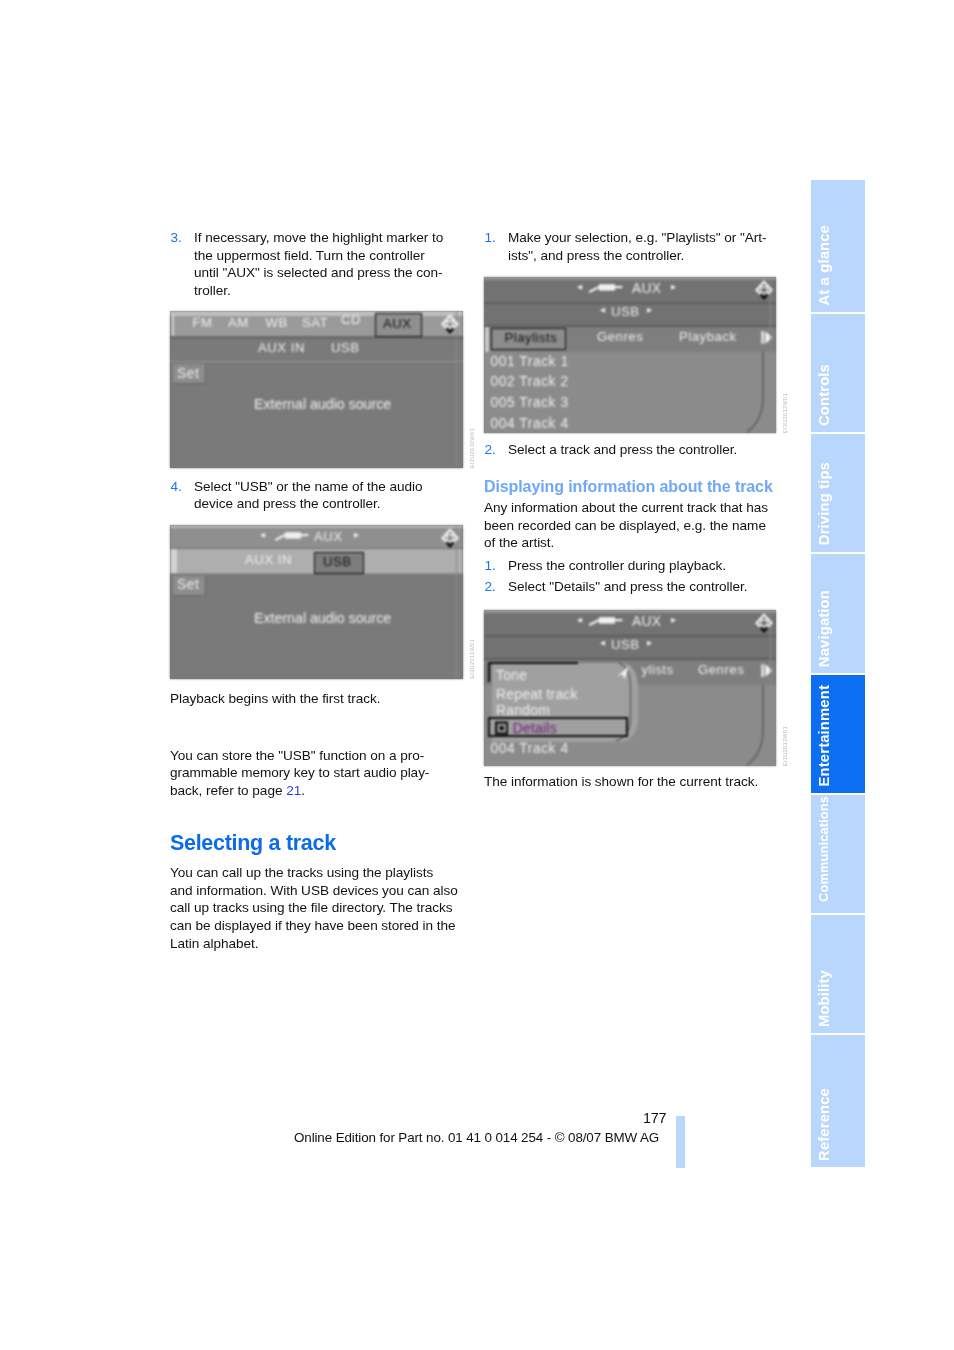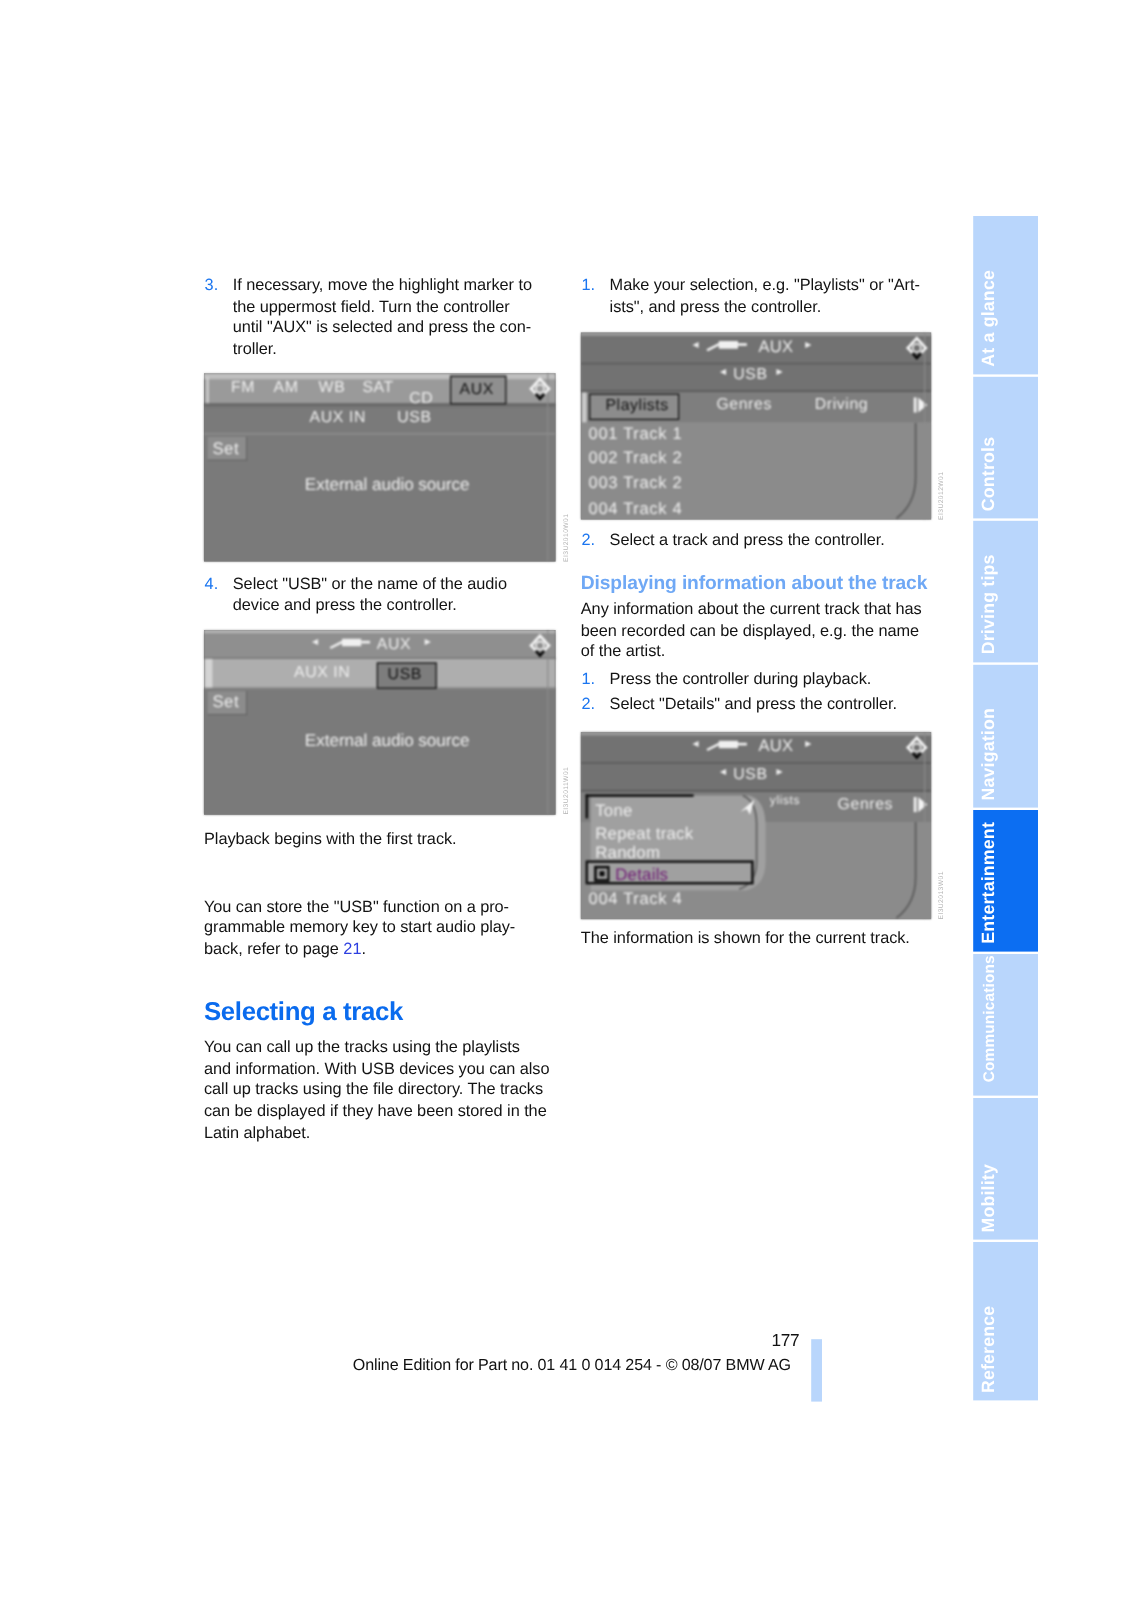--- a/index.html
+++ b/index.html
@@ -92,21 +92,21 @@
       <div class="band" style="top:25px;height:3px;background:#6a6a6a;"></div>
       <div class="band" style="top:28px;bottom:0;background:#7a7a7a;"></div>
       <div style="position:absolute;left:0;top:50px;width:293px;height:1.4px;background:#949494;"></div>
       <div style="position:absolute;left:2px;top:3px;width:2px;height:22px;background:#cfcfcf;"></div>
       <div style="position:absolute;left:286px;top:0;width:1.4px;height:157px;background:#8a8a8a;"></div>
 
       <span class="lbl" style="left:22.5px;top:3.5px;font-size:13.2px;letter-spacing:0.5px;">FM</span>
       <span class="lbl" style="left:58px;top:3.5px;font-size:13.2px;letter-spacing:0.5px;">AM</span>
       <span class="lbl" style="left:95.5px;top:3.5px;font-size:13.2px;letter-spacing:0.5px;">WB</span>
       <span class="lbl" style="left:132px;top:3.5px;font-size:13.2px;letter-spacing:0.5px;">SAT</span>
-      <span class="lbl" style="left:171px;top:13px;font-size:13.2px;letter-spacing:0.5px;">CD</span>
+      <span class="lbl" style="left:171px;top:1px;font-size:13.2px;letter-spacing:0.5px;">CD</span>
       <div class="selbox" style="left:205px;top:1.5px;width:47px;height:24.5px;background:#8f8f8f;">
         <span class="lbl" style="left:7px;top:2.5px;font-size:13.2px;letter-spacing:0.5px;color:#111;">AUX</span>
       </div>
 
       <span class="lbl" style="left:88px;top:29px;font-size:13.2px;letter-spacing:0.5px;">AUX IN</span>
       <span class="lbl" style="left:161px;top:29px;font-size:13.2px;letter-spacing:0.5px;">USB</span>
 
       <div style="position:absolute;left:3px;top:53px;width:32px;height:19px;background:#8c8c8c;border-right:1.1px solid #636363;border-bottom:1.1px solid #636363;">
         <span class="lbl" style="left:4px;top:0.5px;font-size:14px;letter-spacing:0.4px;">Set</span>
       </div>
@@ -187,29 +187,29 @@
       <span class="lbl" style="left:187px;top:6px;font-size:6.6px;">▶</span>
 
       <span class="lbl" style="left:116px;top:28.5px;font-size:6.6px;">◀</span>
       <span class="lbl" style="left:127px;top:27px;font-size:13.2px;letter-spacing:0.5px;">USB</span>
       <span class="lbl" style="left:163px;top:28.5px;font-size:6.6px;">▶</span>
 
       <div class="selbox" style="left:6.5px;top:50.5px;width:75px;height:22px;background:#8c8c8c;">
         <span class="lbl" style="left:13px;top:1.5px;font-size:13.2px;letter-spacing:0.5px;color:#111;">Playlists</span>
       </div>
       <span class="lbl" style="left:113px;top:52px;font-size:13.2px;letter-spacing:0.5px;">Genres</span>
-      <span class="lbl" style="left:195px;top:52px;font-size:13.2px;letter-spacing:0.5px;">Driving</span>
+      <span class="lbl" style="left:195px;top:52px;font-size:13.2px;letter-spacing:0.5px;">Playback</span>
       <svg style="position:absolute;left:277px;top:52px;" width="13" height="17" viewBox="0 0 13 17">
         <rect x="0.4" y="2.2" width="2.4" height="12.6" fill="#f2f2f2"></rect>
         <path d="M4.2 2.2 L11.8 8.5 L4.2 14.8 Z" fill="#f2f2f2"></path>
       </svg>
 
       <span class="lbl" style="left:6.5px;top:76.5px;font-size:13.8px;letter-spacing:0.55px;">001 Track 1</span>
       <span class="lbl" style="left:6.5px;top:97.2px;font-size:13.8px;letter-spacing:0.55px;">002 Track 2</span>
-      <span class="lbl" style="left:6.5px;top:117.9px;font-size:13.8px;letter-spacing:0.55px;">003 Track 2</span>
+      <span class="lbl" style="left:6.5px;top:117.9px;font-size:13.8px;letter-spacing:0.55px;">005 Track 3</span>
       <span class="lbl" style="left:6.5px;top:138.6px;font-size:13.8px;letter-spacing:0.55px;">004 Track 4</span>
 
       <svg style="position:absolute;left:255px;top:75px;" width="37" height="81" viewBox="0 0 37 81">
         <path d="M24 0 L24 46 Q24 68 8 80" stroke="#5f5f5f" stroke-width="1.6" fill="none"></path>
         <path d="M31 0 L31 81" stroke="#8c8c8c" stroke-width="1.2" fill="none"></path>
       </svg>
       <div style="position:absolute;left:286px;top:0;width:1.4px;height:156px;background:#8a8a8a;"></div>
 
       <svg style="position:absolute;left:270px;top:1.5px;" width="20" height="22" viewBox="0 0 20 22">
         <path d="M10 1.2 L15.6 7.2 L14.1 8.6 L10 4.6 L5.9 8.6 L4.4 7.2 Z" fill="#f4f4f4"></path>
@@ -238,21 +238,21 @@
         <path d="M11.0 3.2 L27.0 3.2 L27.0 9.6 L11.0 9.6 Z" fill="#f0f0f0"></path>
         <rect x="27" y="5.0" width="7.4" height="2.2" fill="#f0f0f0"></rect>
       </svg>
       <span class="lbl" style="left:148px;top:4.2px;font-size:13.8px;letter-spacing:0.3px;">AUX</span>
       <span class="lbl" style="left:187px;top:6px;font-size:6.6px;">▶</span>
 
       <span class="lbl" style="left:116px;top:28.5px;font-size:6.6px;">◀</span>
       <span class="lbl" style="left:127px;top:27px;font-size:13.2px;letter-spacing:0.5px;">USB</span>
       <span class="lbl" style="left:163px;top:28.5px;font-size:6.6px;">▶</span>
 
-      <span class="lbl" style="left:157.5px;top:52px;font-size:10px;letter-spacing:0.5px;">ylists</span>
+      <span class="lbl" style="left:157.5px;top:52px;font-size:13px;letter-spacing:0.5px;">ylists</span>
       <span class="lbl" style="left:214px;top:52px;font-size:13.2px;letter-spacing:0.5px;">Genres</span>
       <svg style="position:absolute;left:277px;top:52px;" width="13" height="17" viewBox="0 0 13 17">
         <rect x="0.4" y="2.2" width="2.4" height="12.6" fill="#f2f2f2"></rect>
         <path d="M4.2 2.2 L11.8 8.5 L4.2 14.8 Z" fill="#f2f2f2"></path>
       </svg>
 
       <span class="lbl" style="left:6.5px;top:131px;font-size:13.8px;letter-spacing:0.55px;">004 Track 4</span>
 
       <svg style="position:absolute;left:255px;top:75px;" width="37" height="81" viewBox="0 0 37 81">
         <path d="M24 0 L24 46 Q24 68 8 80" stroke="#5f5f5f" stroke-width="1.6" fill="none"></path>

